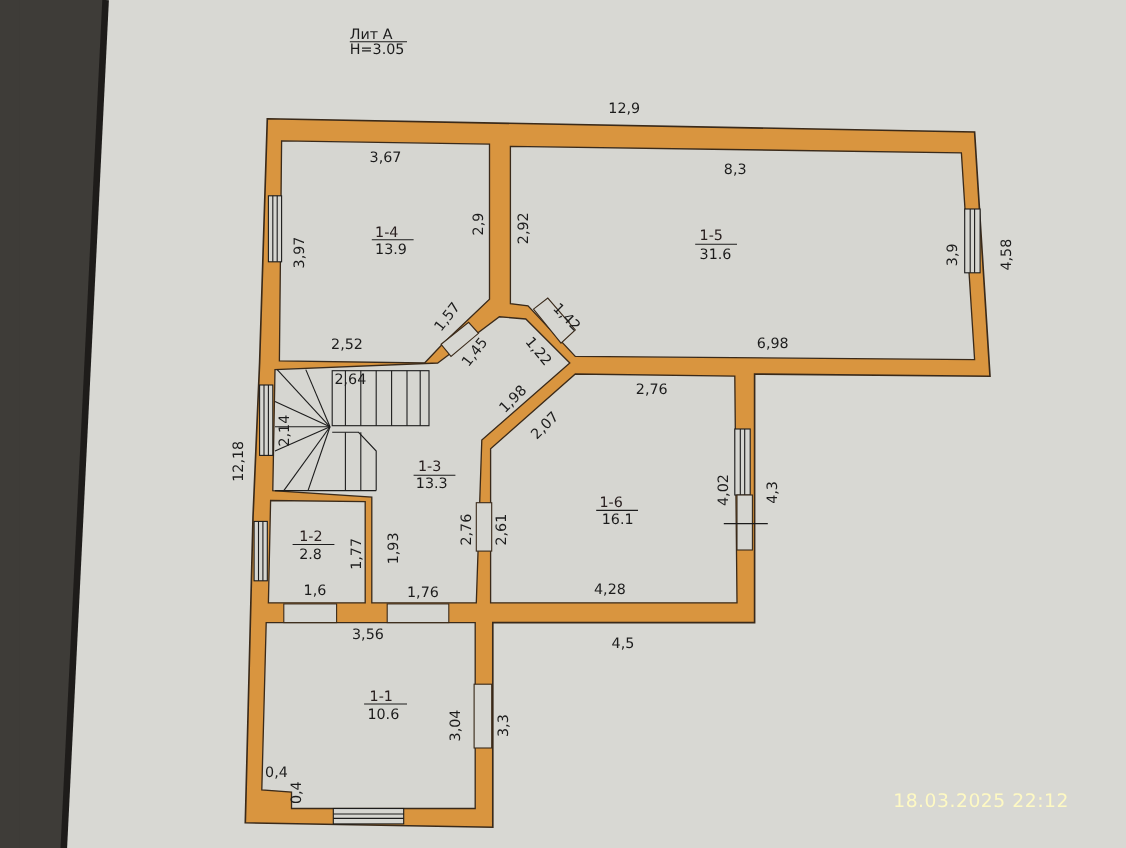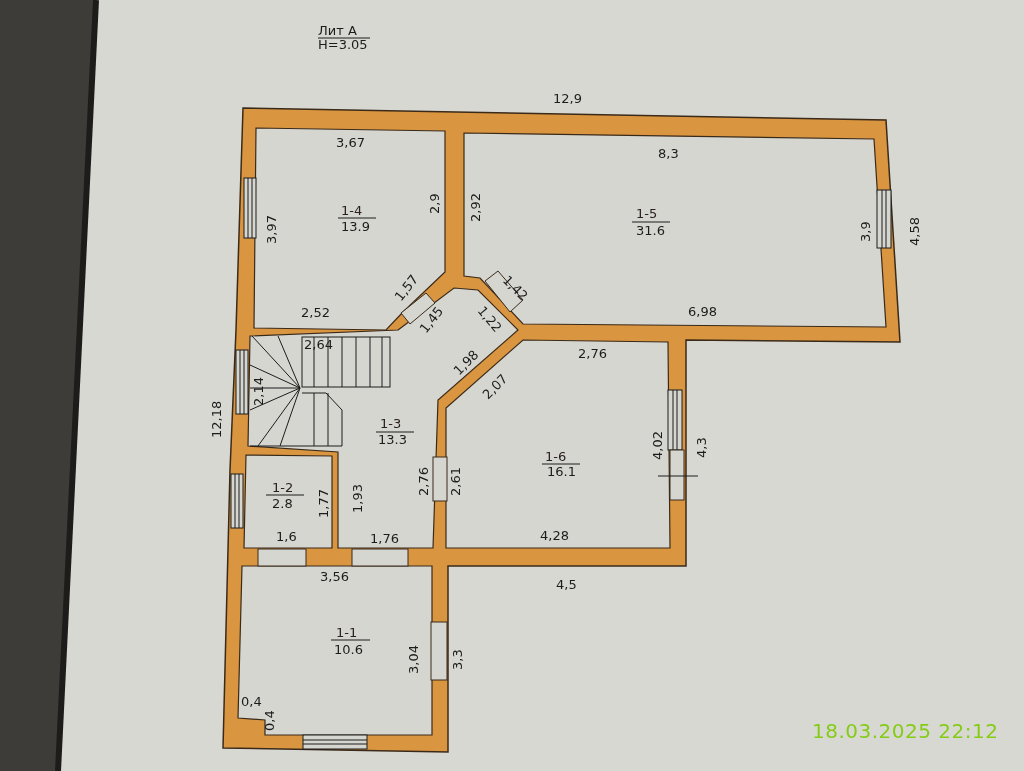--- a/index.html
+++ b/index.html
@@ -11,21 +11,21 @@
   .paper {
     position:absolute; left:0; top:0; width:1024px; height:622px;margin-left:18px;
   }
   .paper svg { position:absolute; left:0; top:0; }
   .dim { font-family:"DejaVu Sans", sans-serif; font-size:13px; fill:#1c1c1c; }
   .room-id { font-family:"DejaVu Sans", sans-serif; font-size:13px; fill:#2a2020; }
   .room-area { font-family:"DejaVu Sans", sans-serif; font-size:13px; fill:#1c1c1c; }
   .title-text { font-family:"DejaVu Sans", sans-serif; font-size:13px; fill:#1c1c1c; }
   .timestamp {
     position:absolute; left:812px; top:719px;
-    font-family:"DejaVu Sans", sans-serif; font-size:20px; color:#84cc16;
+    font-family:"DejaVu Sans", sans-serif; font-size:17px; color:#fef9c3;
     letter-spacing:0.5px;
   }
 </style>
 </head>
 <body>
 
 <div class="paper">
 <svg width="1024" height="771" viewBox="0 0 1024 771">
 
   <polygon points="78,0 1024,0 1024,771 40,771 48,560 62,300" fill="#d8d8d3"></polygon>

